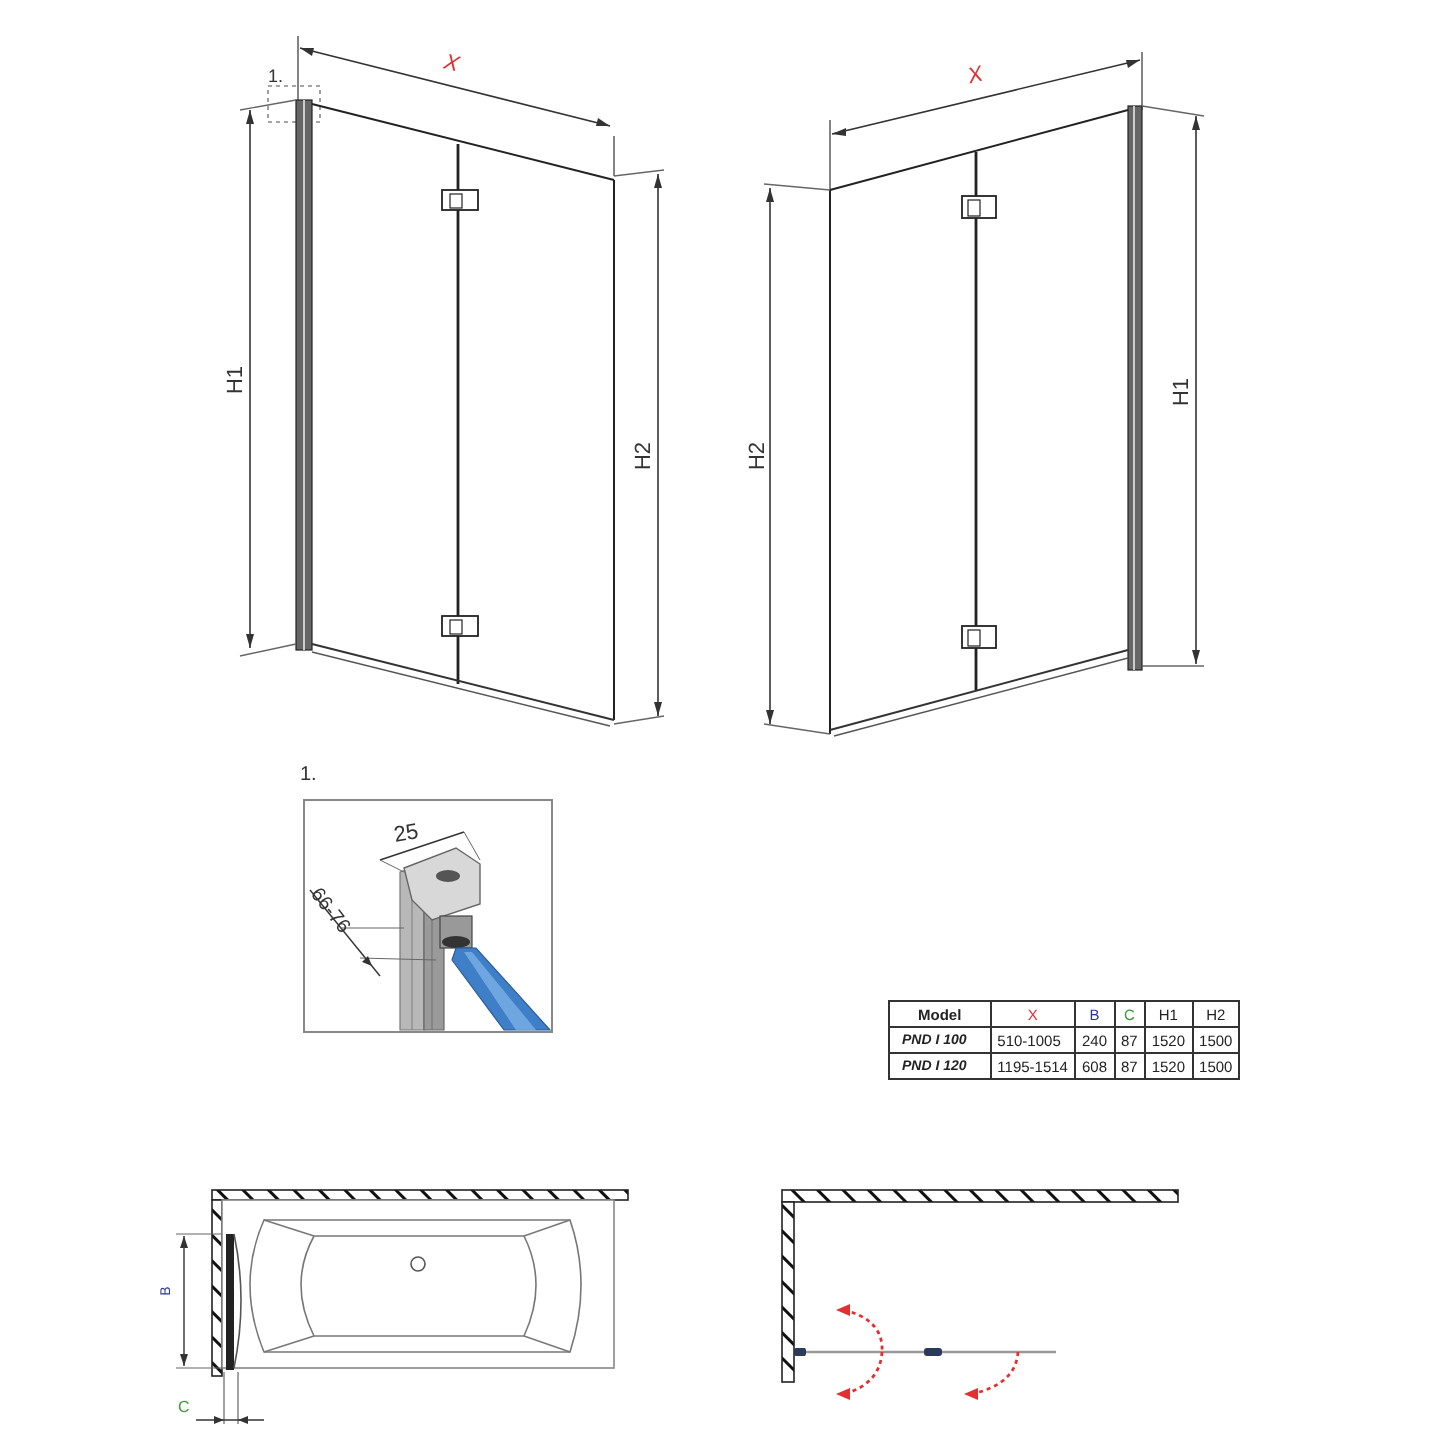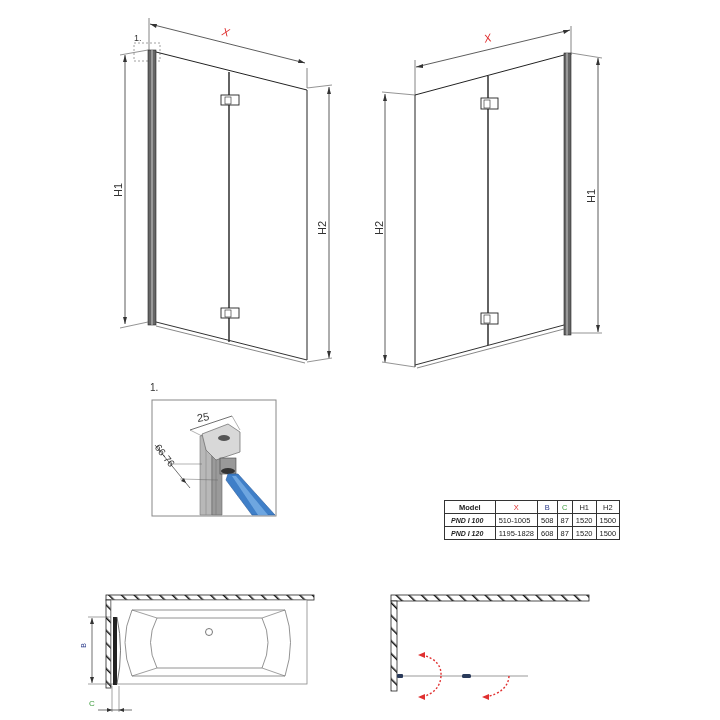--- a/index.html
+++ b/index.html
@@ -142,28 +142,28 @@
       <th style="color:#2a3a8a;">B</th>
       <th style="color:#3a9a3a;">C</th>
       <th>H1</th>
       <th>H2</th>
     </tr>
   </thead>
   <tbody>
     <tr>
       <td class="model">PND I 100</td>
       <td>510-1005</td>
-      <td>508</td>
+      <td>240</td>
       <td>87</td>
       <td>1520</td>
       <td>1500</td>
     </tr>
     <tr>
       <td class="model">PND I 120</td>
-      <td>1195-1828</td>
+      <td>1195-1514</td>
       <td>608</td>
       <td>87</td>
       <td>1520</td>
       <td>1500</td>
     </tr>
   </tbody>
 </table>
 
 <div class="view" style="left:80px;top:580px;width:240px;height:140px;">
   <svg width="240" height="140" viewBox="0 0 240 140">

